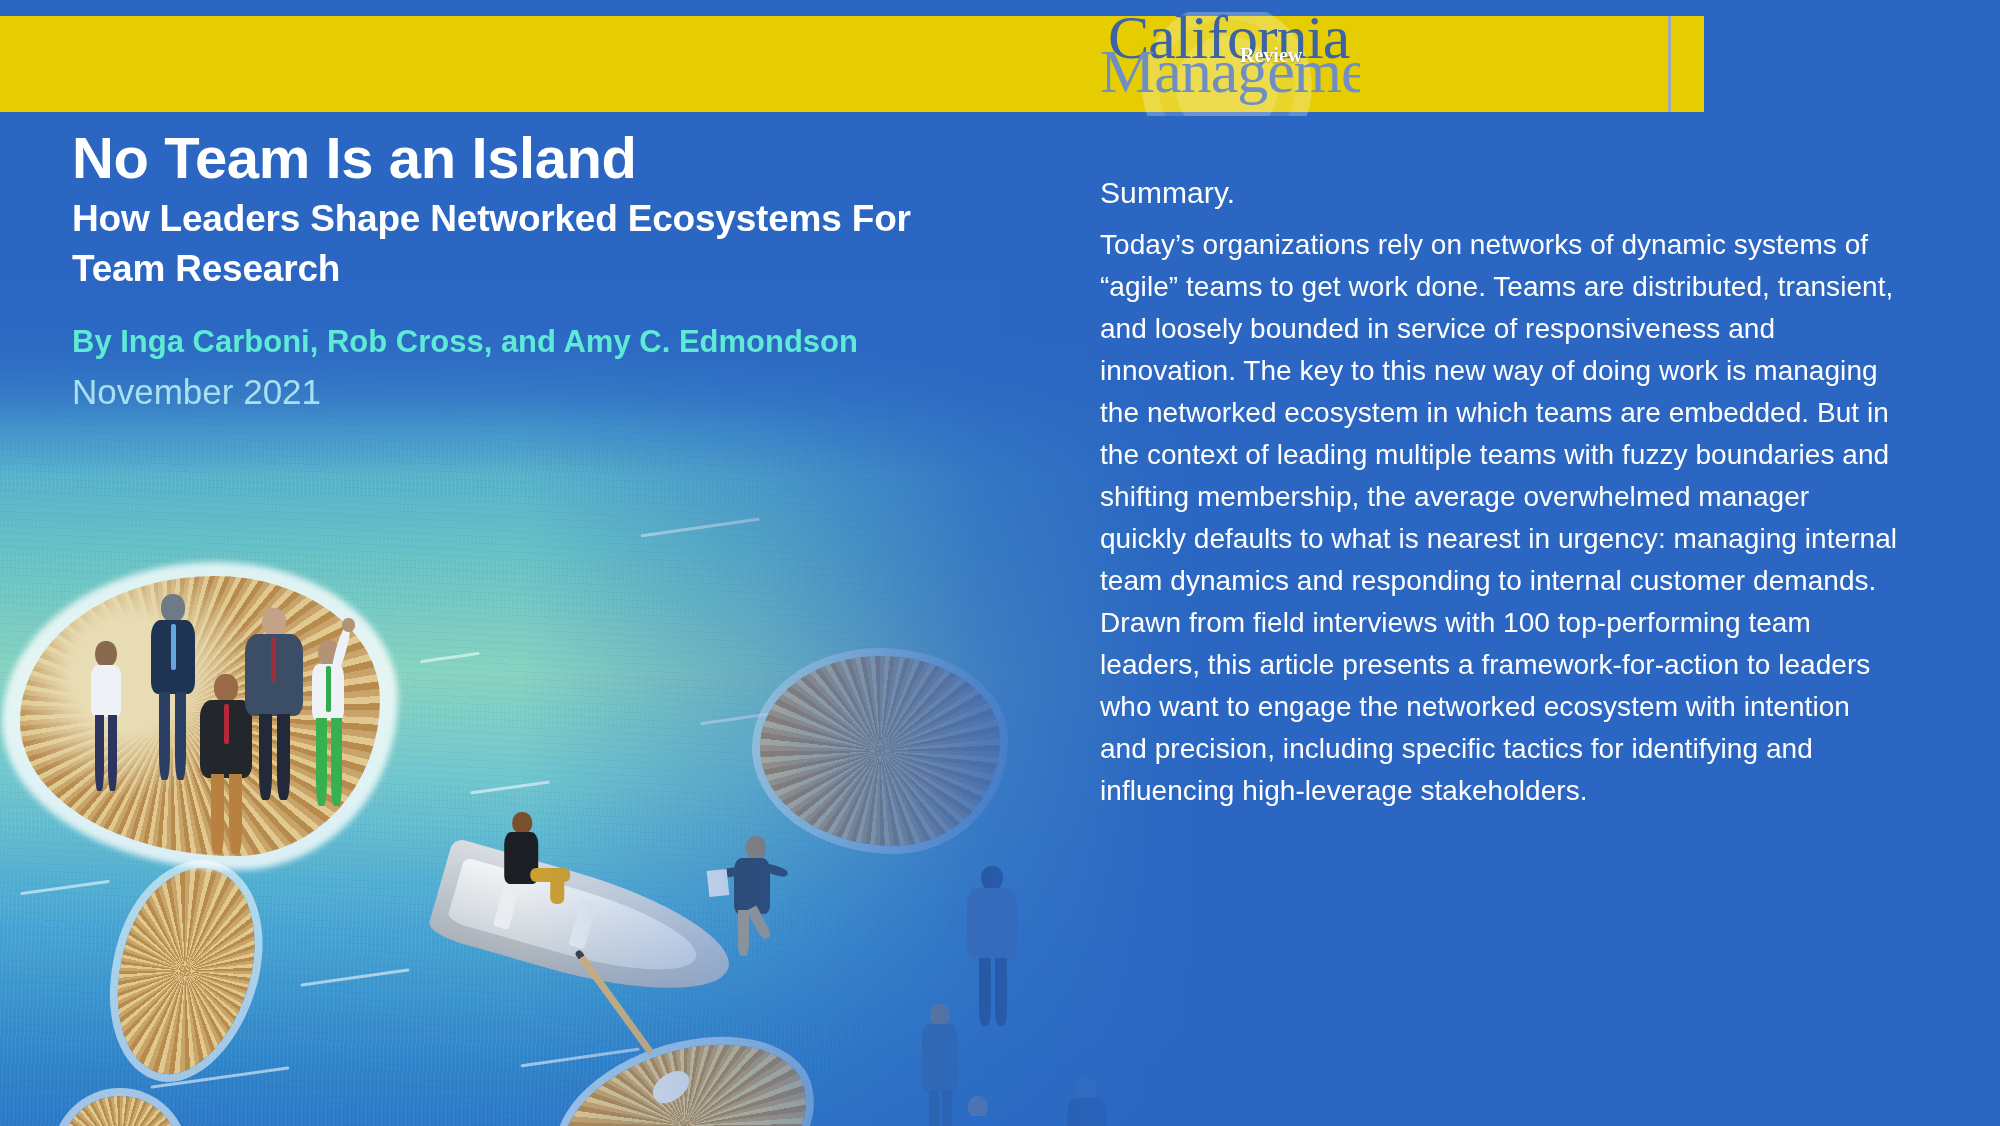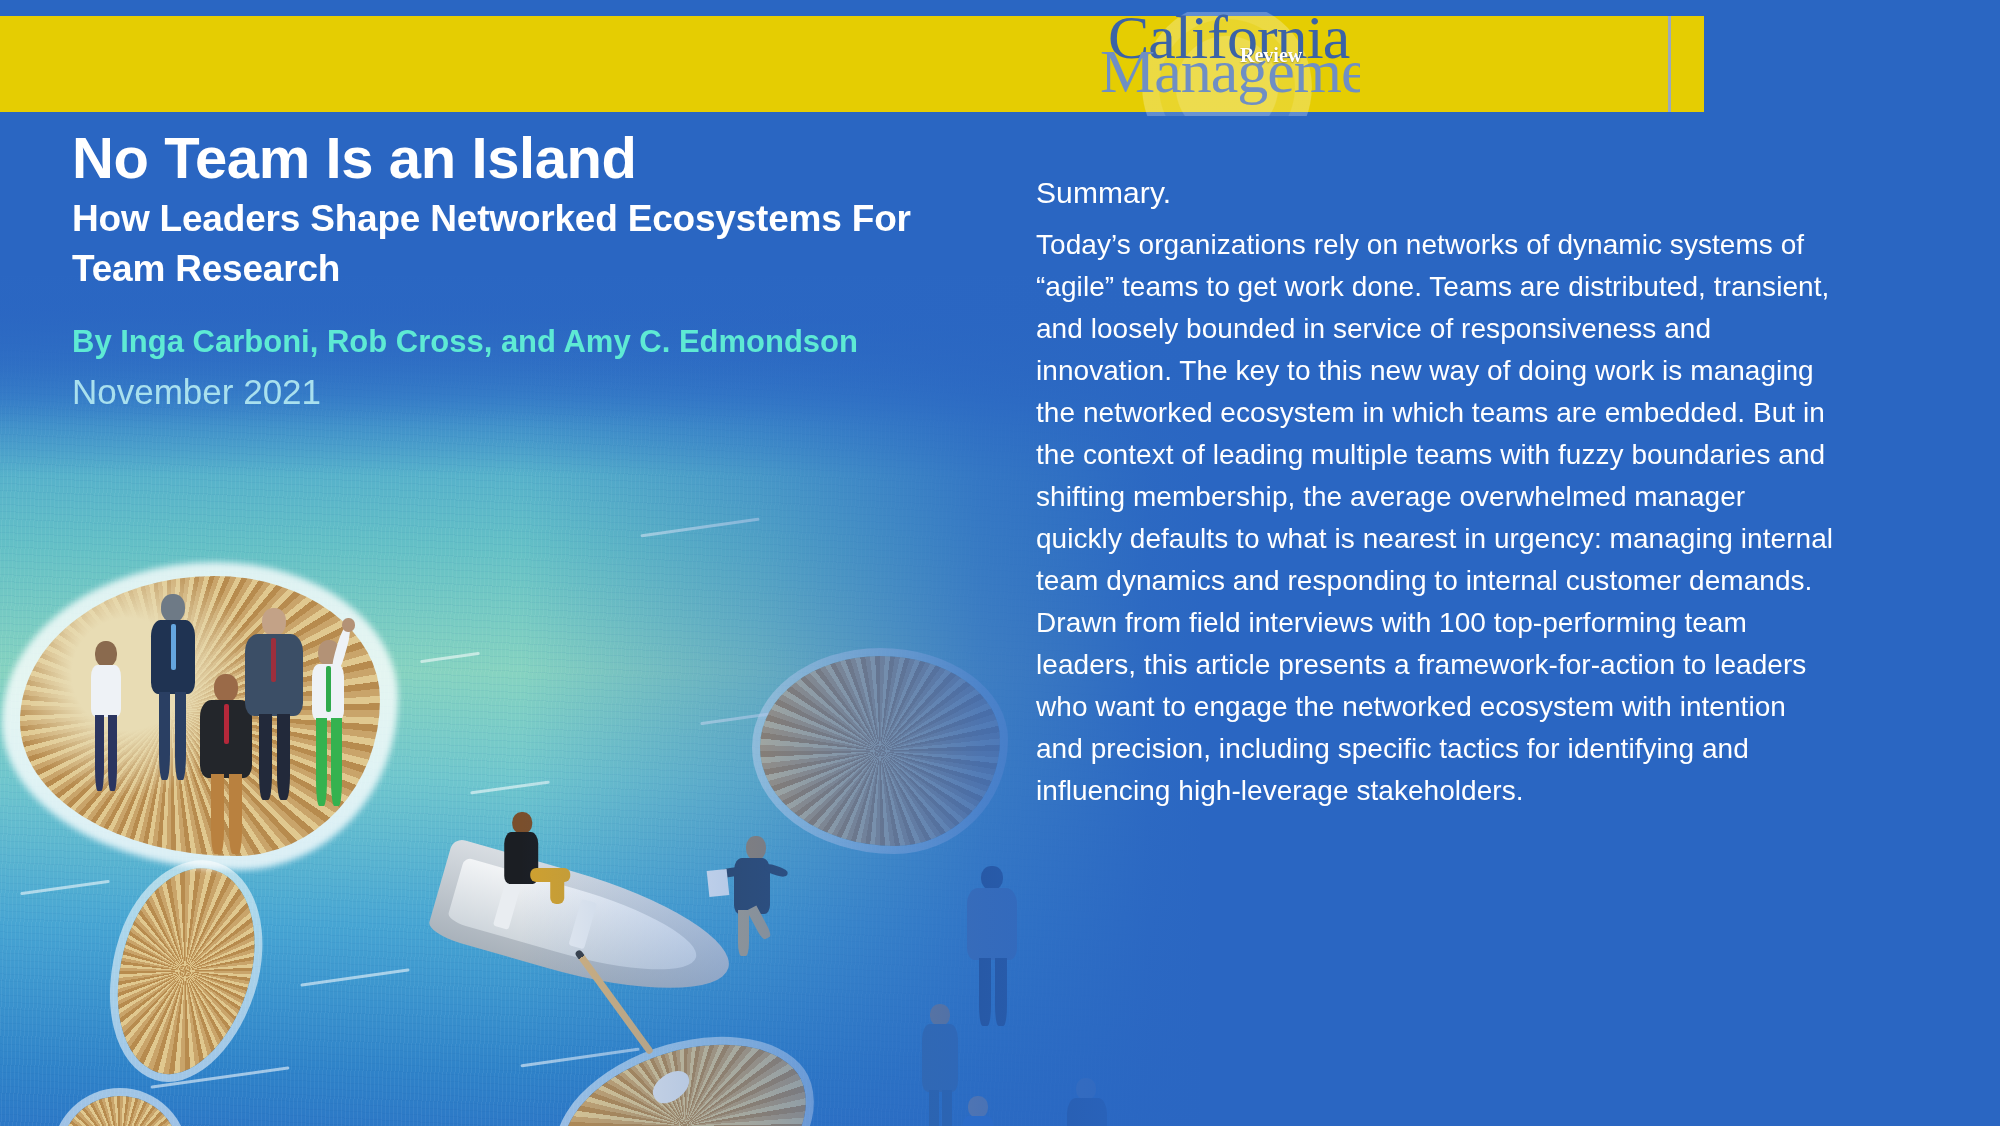--- a/index.html
+++ b/index.html
@@ -162,21 +162,21 @@
     border-radius:4px; transform:rotate(38deg); transform-origin:left center;
   }
   .oar-blade {
     position:absolute; left:265px; top:160px; width:26px; height:40px;
     background:#e6e9ec; border-radius:50% 50% 45% 45%;
     transform:rotate(38deg);
   }
 
   
   .summary-col {
-    position:absolute; left:1036px; top:0;
+    position:absolute; left:1100px; top:0;
     width:830px; height:849px;
     z-index:20;
   }
   .summary-label {
     position:absolute; left:0; top:80px;
     font-size:30px; color:#ffffff; font-weight:400;
     letter-spacing:.1px;
   }
   .summary-body {
     position:absolute; left:0; top:128px; width:800px;

